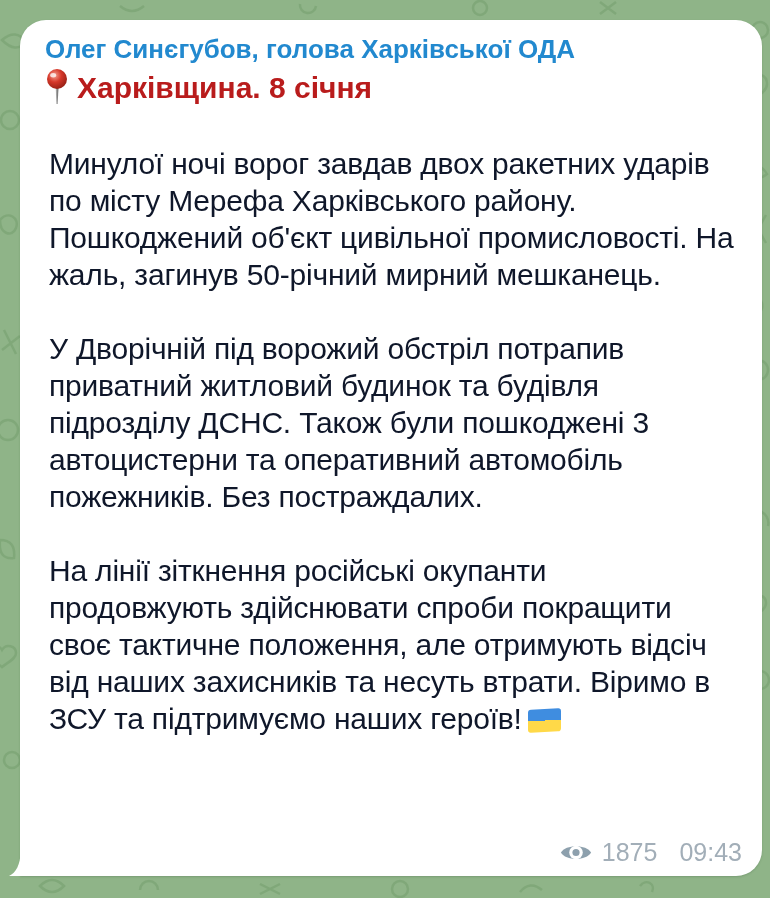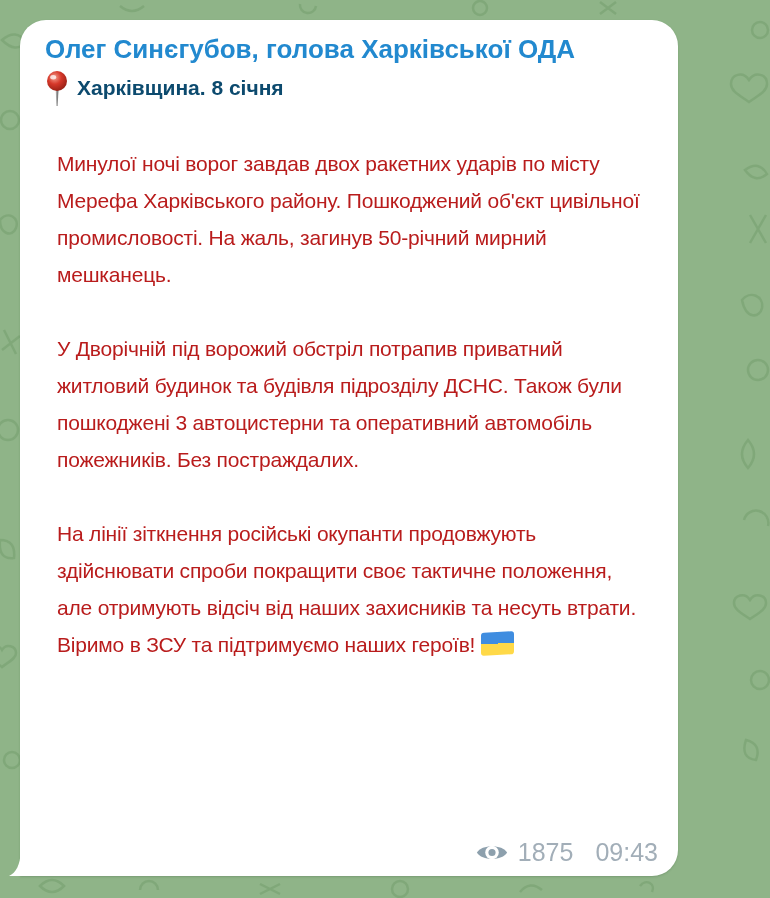--- a/index.html
+++ b/index.html
@@ -3,43 +3,43 @@
 <meta charset="utf-8">
 <style>
   html,body{margin:0;padding:0;}
   body{
     width:770px;height:898px;position:relative;overflow:hidden;
     background:#8fb488;
     font-family:"Liberation Sans","DejaVu Sans",sans-serif;
   }
   .doodle-layer{position:absolute;left:0;top:0;width:770px;height:898px;}
   .bubble{
-    position:absolute;left:20px;top:20px;width:658px;height:856px;
+    position:absolute;left:20px;top:20px;width:742px;height:856px;
     background:#ffffff;
     border-radius:26px 26px 26px 0;
     box-shadow:0 1px 2px rgba(60,90,60,.25);
   }
   .tail{position:absolute;left:-11px;bottom:0;width:13px;height:24px;}
   .bubble-inner{
     position:absolute;left:0;top:0;right:0;bottom:0;
     padding:10px 26px 12px 25px;
     box-sizing:border-box;
   }
   .channel-name{
     color:#2289cf;font-weight:bold;font-size:26px;line-height:38px;
     white-space:nowrap;cursor:pointer;
   }
   .subtitle{
-    color:#0c4a6e;font-weight:bold;font-size:21px;line-height:40px;
-    display:flex;align-items:flex-end;
+    color:#b91c1c;font-weight:bold;font-size:30px;line-height:40px;
+    display:flex;align-items:flex-start;
   }
   .pin-icon{width:24px;height:38px;margin-right:8px;flex:0 0 auto;}
   .para{
-    color:#b91c1c;font-size:21px;line-height:37px;
-    margin:37px 0 0 12px;letter-spacing:-0.2px;
+    color:#0f172a;font-size:30px;line-height:37px;
+    margin:37px 0 0 4px;letter-spacing:-0.2px;
   }
   .blacksquare-icon{
     display:inline-block;width:19px;height:19px;border-radius:4px;
     background:linear-gradient(135deg,#555 0%,#1c1c1c 45%,#000 100%);
     margin:0 12px 0 14px;vertical-align:-1px;
   }
   .ua-flag-icon{
     display:inline-block;width:33px;height:23px;border-radius:3px;
     background:linear-gradient(#3f8de0 0 50%,#ffd948 50% 100%);
     margin-left:6px;vertical-align:-3px;transform:skewY(-3deg);

